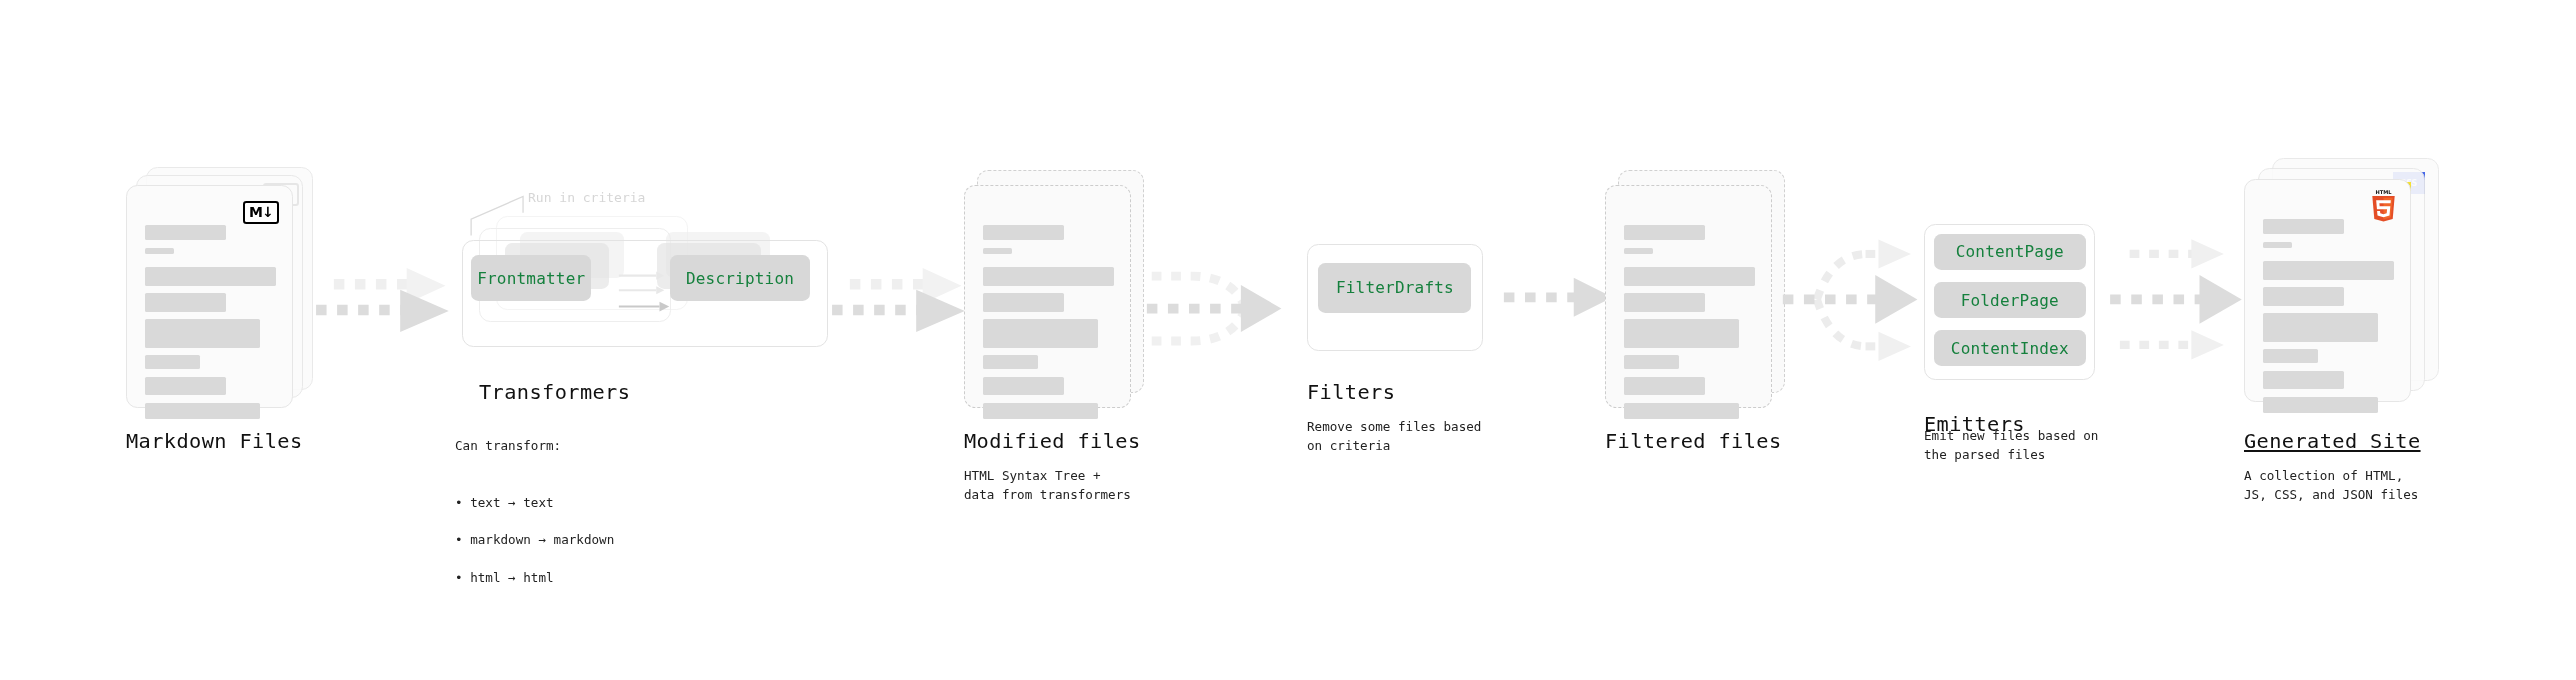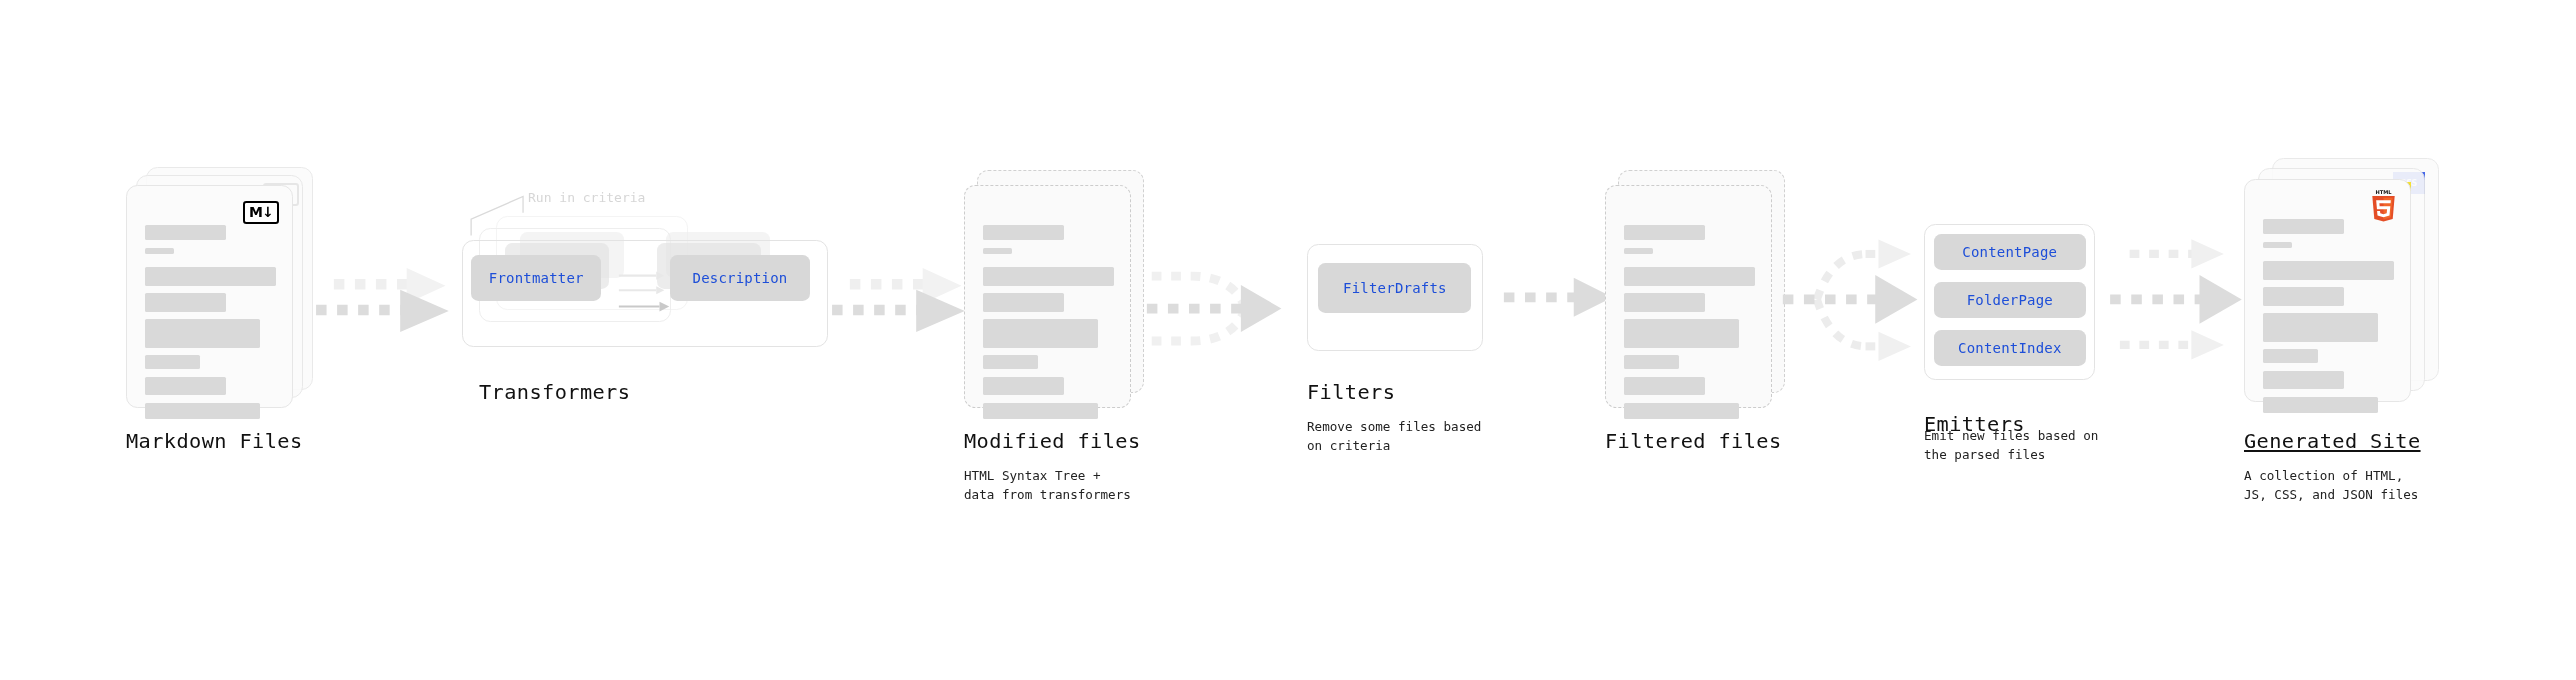--- a/index.html
+++ b/index.html
@@ -67,21 +67,21 @@
     position:absolute;
     border:1.3px solid #e3e3e3;
     border-radius:11.4px;
     background:#ffffff;
   }
   .chip {
     position:absolute;
     background:#d8d8d8;
     border-radius:7.3px;
     display:flex;align-items:center;justify-content:center;
-    font-size:14px; color:#1d4ed8;
+    font-size:16px; color:#15803d;
     white-space:nowrap;
     letter-spacing:0.2px;
   }
   .chip.ghost2 { background:#e2e2e2; opacity:.65; }
   .chip.ghost1 { background:#ececec; opacity:.6; }
   .group.ghost2 { border-color:#eeeeee; background:transparent; }
   .group.ghost1 { border-color:#f4f4f4; background:transparent; }
 
   
   .title {
@@ -174,24 +174,32 @@
       <g fill="none" stroke="#e8e8e8" stroke-width="2.6">
         <line x1="6" y1="8" x2="52" y2="8"></line>
         <line x1="6" y1="26" x2="52" y2="26"></line>
       </g>
       <polygon points="52,3 62,8 52,13" fill="#e8e8e8"></polygon>
       <polygon points="52,21 62,26 52,31" fill="#e8e8e8"></polygon>
       <line x1="6" y1="46" x2="56" y2="46" stroke="#c9c9c9" stroke-width="2.6"></line>
       <polygon points="56,40 68,46 56,52" fill="#c9c9c9"></polygon>
     </svg>
 
-    <div class="chip" style="left:16.3px; top:62px; width:130px; height:46px;">Frontmatter</div>
+    <div class="chip" style="left:16.3px; top:62px; width:120px; height:46px;">Frontmatter</div>
     <div class="chip" style="left:215px; top:62px; width:140px; height:46px;">Description</div>
   </div>
   <div class="title" style="left:479px; top:380px;">Transformers</div>
+  <div class="sub" style="left:455px; top:418px;">
+    <div>Can transform:</div>
+    <div class="bullets">
+      <div>• text → text</div>
+      <div>• markdown → markdown</div>
+      <div>• html → html</div>
+    </div>
+  </div>
 
   <svg class="abs-svg" style="left:825px; top:268px;" width="163" height="89" viewBox="0 0 200 110">
     <g stroke="#efefef" stroke-width="13" stroke-dasharray="13 13" fill="none">
       <line x1="30" y1="20" x2="128" y2="20"></line>
     </g>
     <polygon points="120,0 168,22 120,44" fill="#f2f2f2"></polygon>
     <g stroke="#dcdcdc" stroke-width="13" stroke-dasharray="13 13" fill="none">
       <line x1="8" y1="52" x2="120" y2="52"></line>
     </g>
     <polygon points="112,27 172,53 112,79" fill="#dcdcdc"></polygon>

